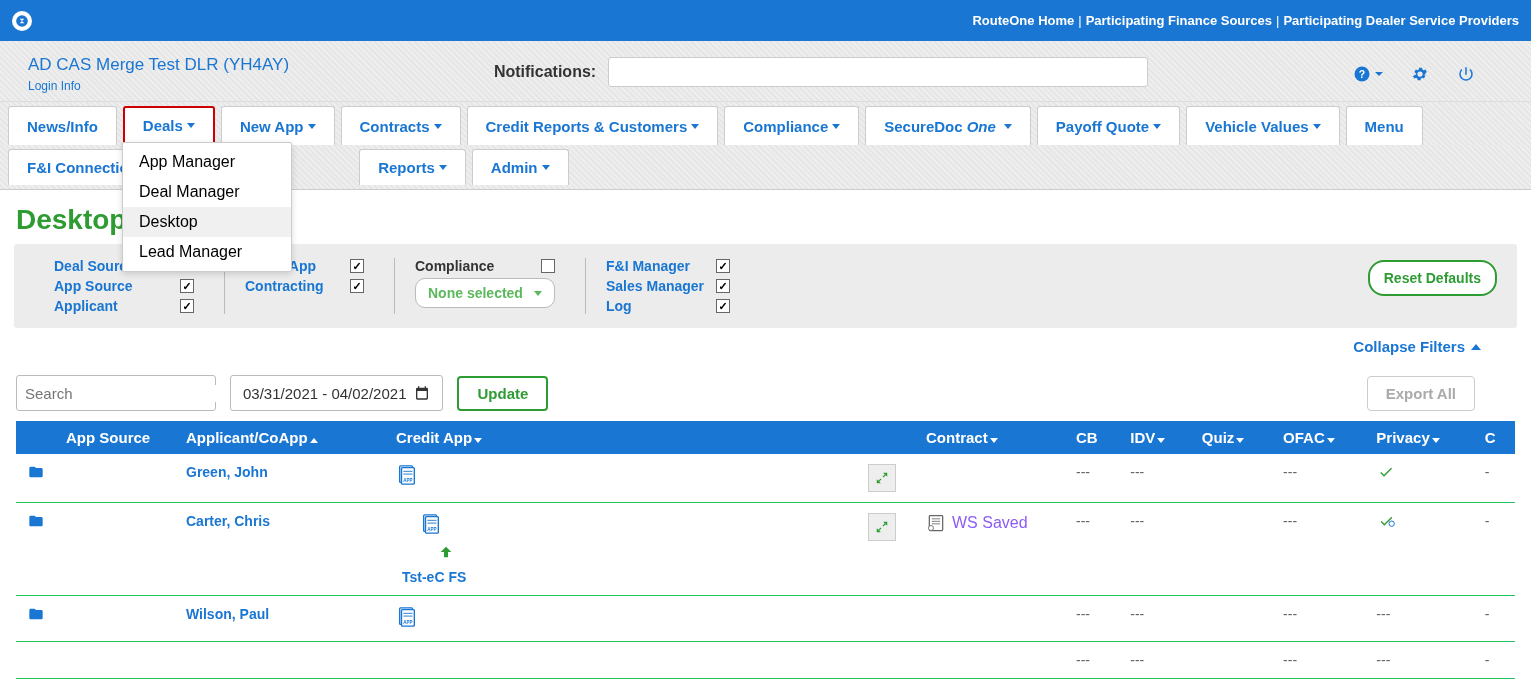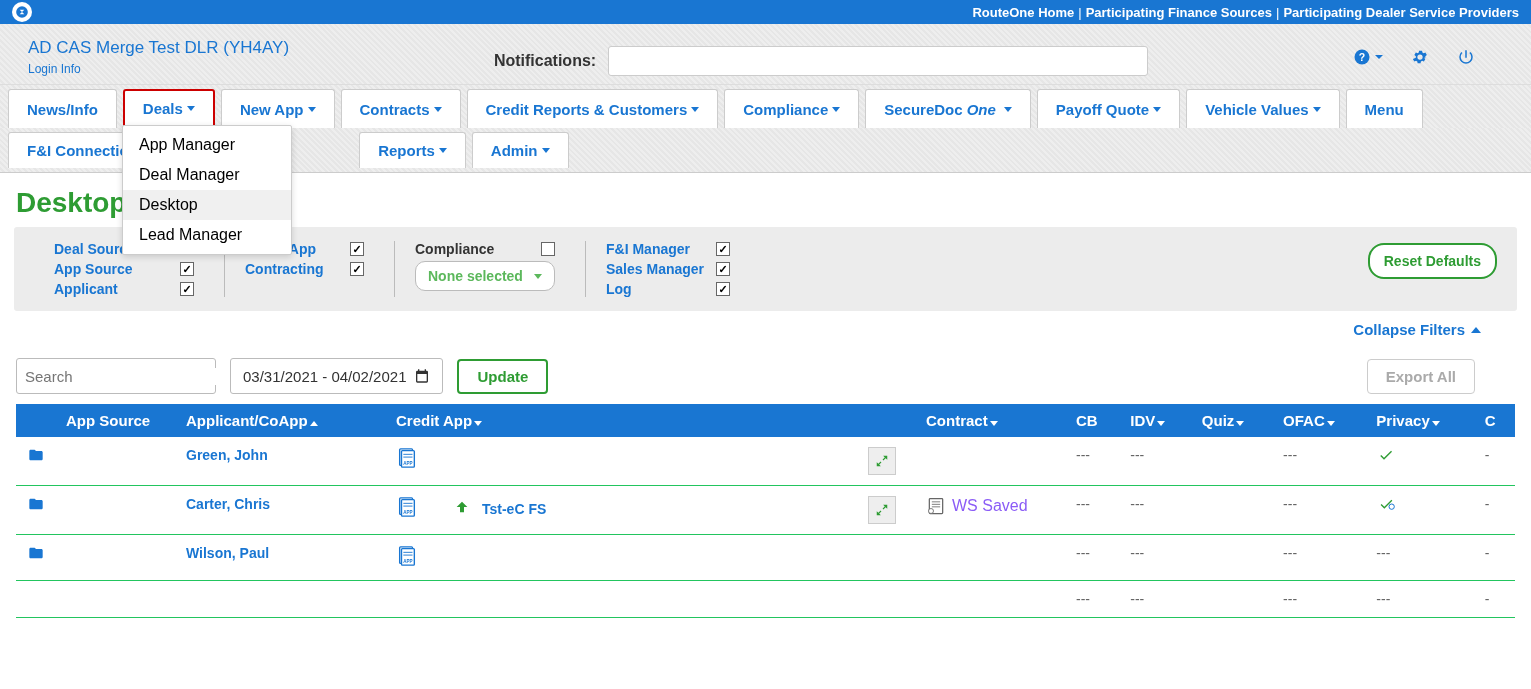--- a/index.html
+++ b/index.html
@@ -1,31 +1,31 @@
 <!DOCTYPE html>
 <html><head>
   <meta charset="utf-8">
   <style>
     * { box-sizing: border-box; margin: 0; padding: 0; }
     body { font-family: "Segoe UI", Arial, sans-serif; font-size: 14px; color: #333; background: #fff; width: 1531px; }
     
     
-    .top-bar { background: #1976d2; height: 24px; display: flex; justify-content: space-between; align-items: center; padding: 0 12px; color: #fff; font-size: 13px; }
+    .top-bar { background: #1976d2; height: 41px; display: flex; justify-content: space-between; align-items: center; padding: 0 12px; color: #fff; font-size: 13px; }
     .top-bar .logo-circle { width: 20px; height: 20px; border-radius: 50%; background: #fff; display: flex; align-items: center; justify-content: center; }
     .top-bar .logo-circle svg { width: 14px; height: 14px; }
     .top-bar .top-links { display: flex; gap: 4px; font-weight: 600; }
     .top-bar .top-links span { cursor: pointer; }
     .top-bar .top-links .sep { font-weight: 400; }
     
     
     .header { background: #e8e8e8; background-image: repeating-linear-gradient(45deg, #eee 0, #eee 2px, #e6e6e6 2px, #e6e6e6 4px); padding: 14px 16px 8px 28px; display: flex; align-items: flex-start; justify-content: space-between; border-bottom: 1px solid #ddd; gap: 9px; }
     .header .dealer-info { color: #1976d2; }
     .header .dealer-name { font-size: 17px; font-weight: 400; }
     .header .login-info { font-size: 12px; color: #1976d2; margin-top: 4px; cursor: pointer; }
-    .header .notif-wrap { display: flex; align-items: center; gap: 12px; margin-top: 8px; }
+    .header .notif-wrap { display: flex; align-items: center; gap: 12px; margin-top: 2px; }
     .header .notif-label { font-size: 16px; font-weight: 700; color: #333; }
     .header .notif-box { background: #fff; border: 1px solid #ccc; border-radius: 3px; width: 540px; height: 30px; }
     .header .header-icons { display: flex; gap: 28px; align-items: center; margin-top: 10px; margin-right: 40px; }
     .header .header-icons .icon-wrap { color: #1976d2; cursor: pointer; font-size: 18px; display: flex; align-items: center; gap: 2px; }
     .header .caret-sm { border-top: 4px solid #1976d2; border-left: 4px solid transparent; border-right: 4px solid transparent; display: inline-block; margin-left: 2px; }
     
     
     .nav-row { background: #e8e8e8; background-image: repeating-linear-gradient(45deg, #eee 0, #eee 2px, #e6e6e6 2px, #e6e6e6 4px); padding: 4px 8px 0 8px; display: flex; gap: 6px; flex-wrap: wrap; position: relative; }
     .nav-tab { background: #fff; border: 1px solid #ccc; border-bottom: none; border-radius: 3px 3px 0 0; padding: 9px 18px; color: #1976d2; font-weight: 700; font-size: 15px; cursor: pointer; display: flex; align-items: center; gap: 4px; }
     .nav-tab.highlight { border: 2px solid #cc0000; }
@@ -68,21 +68,21 @@
     .table thead { background: #1976d2; color: #fff; }
     .table th { text-align: left; padding: 8px 10px; font-weight: 700; font-size: 15px; }
     .table th .sort-caret { border-top: 5px solid #fff; border-left: 4px solid transparent; border-right: 4px solid transparent; display: inline-block; margin-left: 2px; }
     .table th .sort-caret-up { border-bottom: 5px solid #fff; border-left: 4px solid transparent; border-right: 4px solid transparent; display: inline-block; margin-left: 2px; }
     .table td { padding: 10px; border-bottom: 1px solid #22c55e; vertical-align: top; font-size: 14px; }
     .folder-icon { width: 20px; color: #1976d2; font-size: 18px;}
     .applicant-link { color: #1976d2; font-weight: 700; cursor: pointer; }
     .dash { color: #666; }
     .check-green { color: #2e9c33; font-size: 18px; }
     .expand-icon { width: 28px; height: 28px; background: #eee; border: 1px solid #ccc; display: inline-flex; align-items: center; justify-content: center; color: #2e9c33; font-size: 14px; cursor: pointer; }
-    .app-icon-wrap { display: inline-flex; align-items: center; gap: 6px;}
+    .app-icon-wrap { display: inline-flex; align-items: center; gap: 6px; flex-direction: column;}
     .app-doc-icon svg {width: 22px; height: 22px;}
     .ws-text { color: #8b5cf6; font-size: 16px;}
   </style>
 </head>
 <body>
 
 <div class="top-bar">
   <div class="logo-circle">
     <svg viewBox="0 0 24 24">
         <path fill="#1976d2" d="M12 2a10 10 0 100 20 10 10 0 000-20zm-4 6h8l-4 4 4 4H8l4-4-4-4z"></path>

